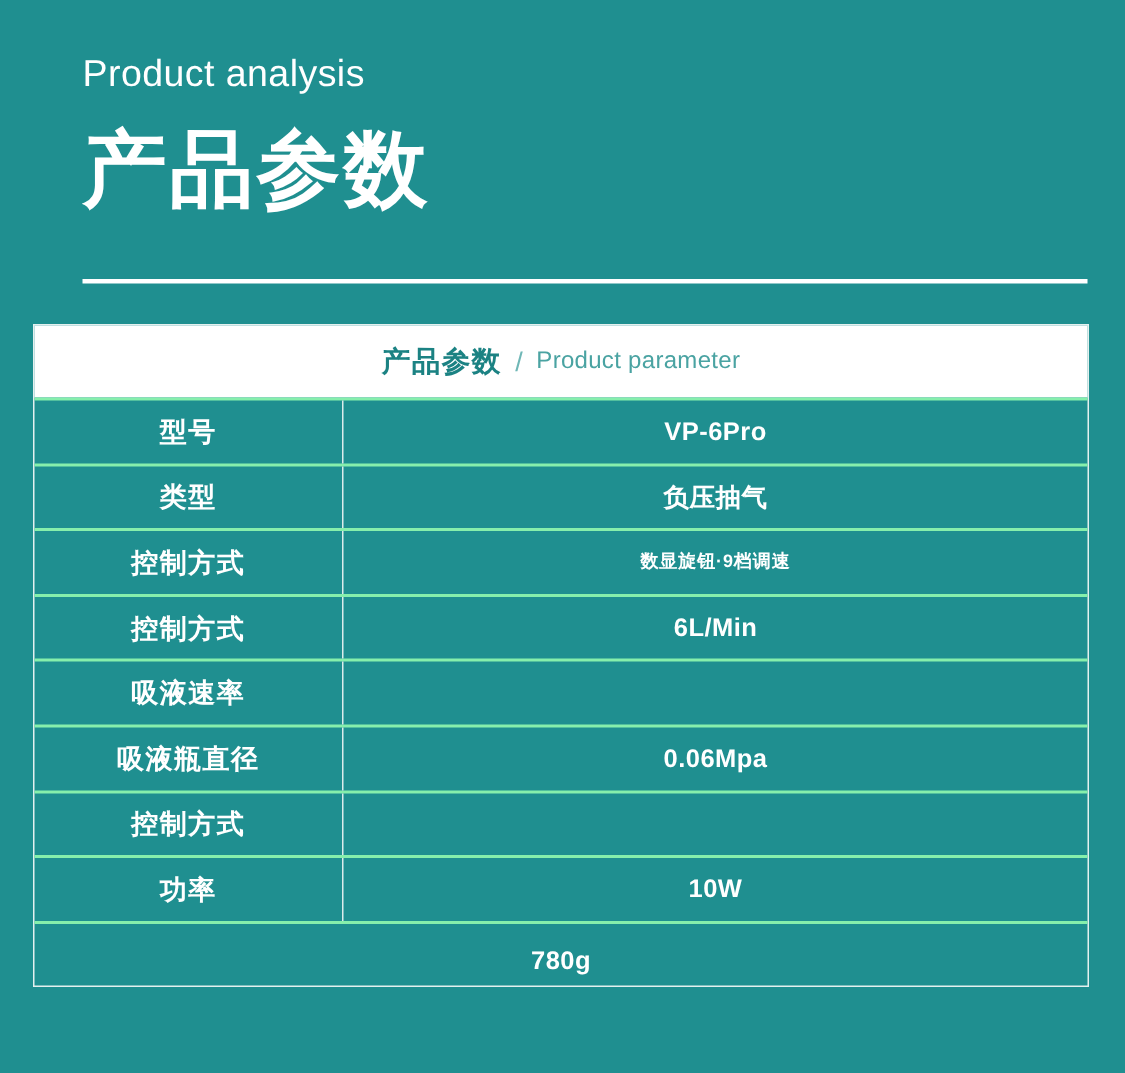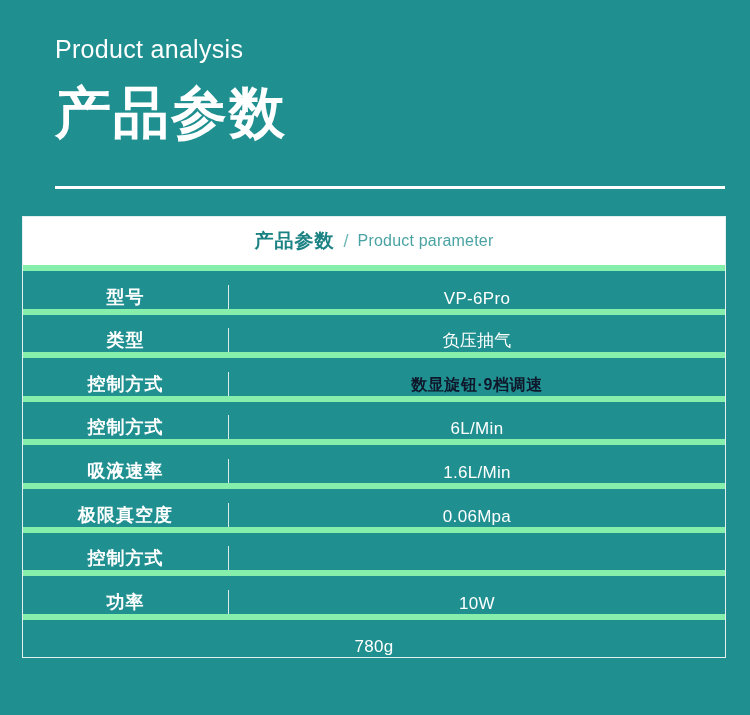--- a/index.html
+++ b/index.html
@@ -86,23 +86,22 @@
   .th-en {
     font-size: 16px;
     font-weight: 400;
     color: #4aa3a2;
     letter-spacing: 0.2px;
   }
 
   .table-row {
     display: flex;
     height: 43.6px;
-    border-top: 6px solid #86efac;
+    border-top: 2px solid #86efac;
     box-sizing: border-box;
-    align-items: flex-end;
   }
   .cell-label {
     width: 206px;
     flex: 0 0 206px;
     display: flex;
     align-items: center;
     justify-content: center;
     border-right: 1px solid #dceceb;
     box-sizing: border-box;
     font-size: 18px;
@@ -110,28 +109,28 @@
     color: #ffffff;
     letter-spacing: 1px;
   }
   .cell-value {
     flex: 1 1 auto;
     display: flex;
     align-items: center;
     justify-content: center;
     box-sizing: border-box;
     font-size: 17px;
-    font-weight: 400;
+    font-weight: 700;
     color: #ffffff;
     letter-spacing: 0.3px;
   }
   .cell-value.highlight {
-    color: #0f172a;
+    color: #ffffff;
     font-weight: 700;
-    font-size: 16px;
+    font-size: 12px;
     letter-spacing: 0.6px;
   }
   .cell-value.nudge-down {
     padding-top: 9px;
   }
 </style>
 </head>
 <body>
 
 <div class="header-block">
@@ -162,24 +161,23 @@
       <div class="table-row">
         <div class="cell-label">控制方式</div>
         <div class="cell-value highlight">数显旋钮·9档调速</div>
       </div>
       <div class="table-row">
         <div class="cell-label">控制方式</div>
         <div class="cell-value">6L/Min</div>
       </div>
       <div class="table-row">
         <div class="cell-label">吸液速率</div>
-        <div class="cell-value">1.6L/Min</div>
       </div>
       <div class="table-row">
-        <div class="cell-label">极限真空度</div>
+        <div class="cell-label">吸液瓶直径</div>
         <div class="cell-value">0.06Mpa</div>
       </div>
       <div class="table-row">
         <div class="cell-label">控制方式</div>
       </div>
       <div class="table-row">
         <div class="cell-label">功率</div>
         <div class="cell-value">10W</div>
       </div>
       <div class="table-row">

